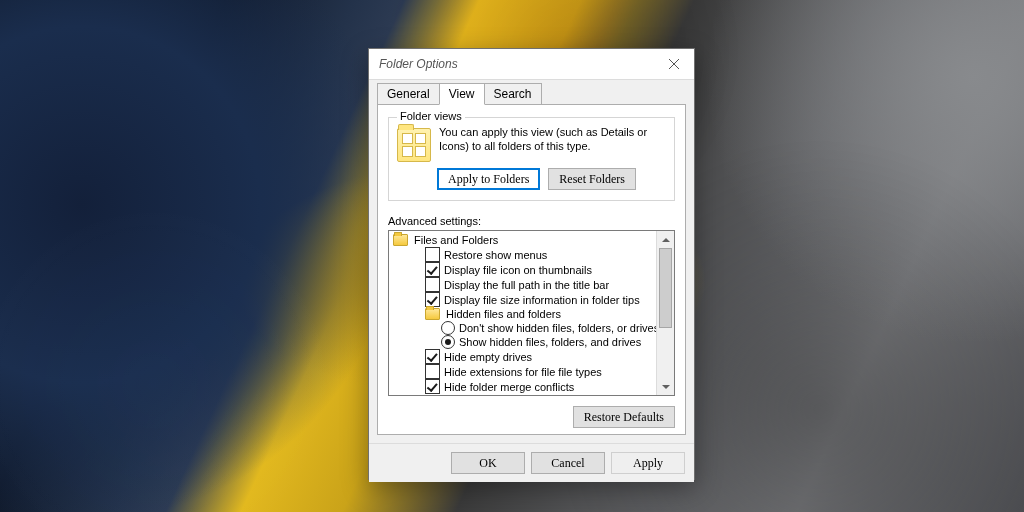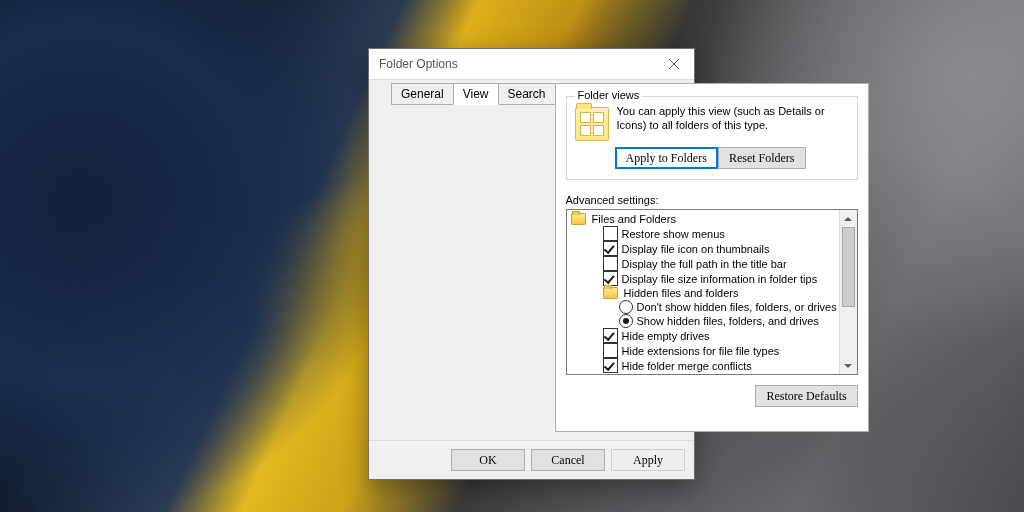--- a/index.html
+++ b/index.html
@@ -22,29 +22,29 @@
   }
 
   
   .dialog{
     position:absolute;left:368px;top:48px;width:325px;height:430px;
     background:#fff;border:1px solid #707070;box-shadow:0 8px 24px rgba(0,0,0,.35);
     display:flex;flex-direction:column;
   }
   .titlebar{
     height:30px;background:#fff;display:flex;align-items:center;justify-content:space-between;
-    padding:0 0 0 10px;color:#555;
+    padding:0 0 0 10px;color:#555;font-style:italic;
   }
   .titlebar .title{font-size:12px}
   .titlebar .close{
     width:40px;height:30px;display:flex;align-items:center;justify-content:center;color:#555;
   }
   .closeX{width:10px;height:10px;stroke:currentColor;stroke-width:1}
 
-  .client{flex:1;background:#f0f0f0;border-top:1px solid #dcdcdc;padding:4px 8px 8px 22px;display:flex;}
+  .client{flex:1;background:#f0f0f0;border-top:1px solid #dcdcdc;padding:4px 8px 8px 8px;display:flex;flex-direction:column;}
 
   
   .tabstrip{display:flex;align-items:flex-end;height:21px;position:relative;z-index:2;}
   .tab{
     padding:3px 9px 3px 9px;border:1px solid #adadad;background:#f0f0f0;
     margin-right:-1px;position:relative;
   }
   .tab.active{background:#fff;border-bottom-color:#fff;z-index:3}
   .tabcontent{
     flex:1;background:#fff;border:1px solid #adadad;margin-top:-1px;padding:8px 10px 6px 10px;
@@ -65,21 +65,21 @@
   }
   .fv-icon::before{
     content:"";position:absolute;left:0;top:-5px;width:14px;height:5px;
     background:#ffe680;border:1px solid #d6b84a;border-bottom:none;border-radius:2px 2px 0 0;
   }
   .fv-icon .grid{
     position:absolute;inset:4px;display:grid;grid-template-columns:1fr 1fr;grid-template-rows:1fr 1fr;gap:2px;
   }
   .fv-icon .grid div{background:#fff;border:1px solid #d6b84a}
   .fv-text{font-size:11px;line-height:1.25}
-  .fv-buttons{display:flex;margin-top:6px;justify-content:flex-start;padding-left:40px}
+  .fv-buttons{display:flex;gap:8px;margin-top:6px;justify-content:flex-start;padding-left:40px}
   button.win{
     font:12px "Segoe UI";padding:2px 10px;min-width:86px;height:22px;
     background:#e1e1e1;border:1px solid #adadad;
   }
   button.win.default{background:#fff;border:1px solid #0078d7;box-shadow:inset 0 0 0 1px #0078d7}
   button.win:disabled{color:#000000;background:#efefef;border-color:#cfcfcf}
 
   
   .adv-label{margin-top:14px;font-size:11px}
   .treebox{

